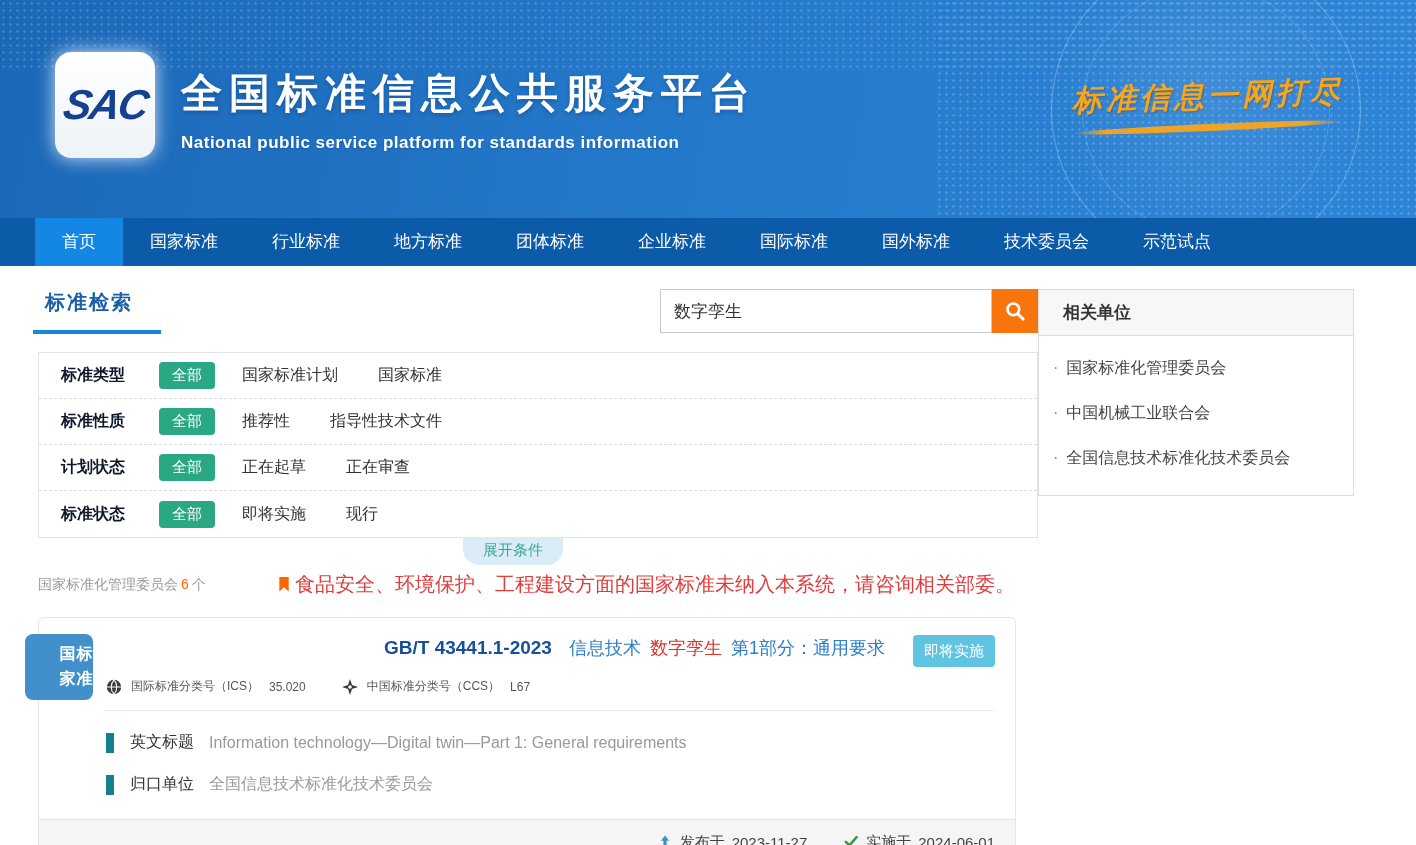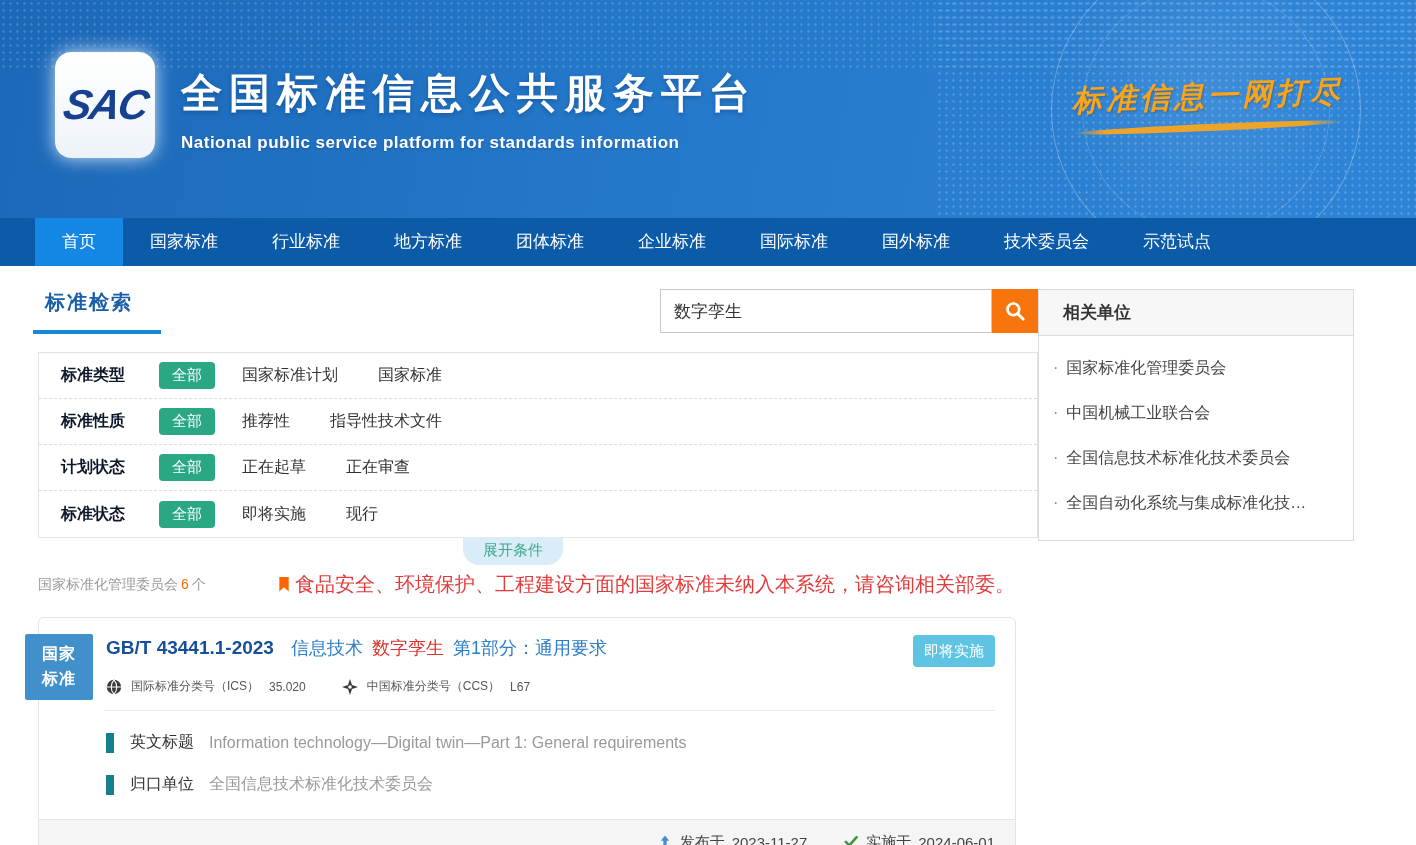--- a/index.html
+++ b/index.html
@@ -76,23 +76,23 @@
   
   .results-meta { display:flex; justify-content:space-between; align-items:center; margin-top:6px; }
   .count { color:#9a9a9a; font-size:14px; }
   .count b { color:#f60; font-weight:normal; margin:0 3px; }
   .notice { display:flex; align-items:center; gap:5px; color:#e23b3b; font-size:20px; margin-right:23px; }
 
   
   .result-card { position:relative; border:1px solid #e4e4e4; border-radius:6px; margin-top:19px;
     margin-right:22px; background:#fff; }
   .type-badge { position:absolute; left:-14px; top:16px; width:68px; height:66px; background:#4290cb;
-    border-radius:2px; color:#fff; font-weight:bold; font-size:16px; letter-spacing:1px;
-    display:flex; flex-direction:column; align-items:center; justify-content:center; line-height:1.55; }
-  .card-body { padding:17px 20px 24px 67px; }
+    border-radius:8px; color:#fff; font-weight:bold; font-size:16px; letter-spacing:1px;
+    display:flex; flex-direction:row; align-items:center; justify-content:center; line-height:1.55;padding-left:35px; }
+  .card-body { padding:17px 20px 24px 67px;text-align:right; }
   .title-row { position:relative; padding-right:110px; font-size:18px; line-height:26px; }
   .code { color:#174f9c; font-weight:bold; font-size:19px; margin-right:12px; cursor:pointer; }
   .t-blue { color:#2d7dc8; cursor:pointer; }
   .t-red { color:#d9332e; cursor:pointer; margin:0 4px; }
   .status-badge { position:absolute; right:0; top:0; background:#5fc4e1; color:#fff; font-size:15px;
     padding:3px 11px; border-radius:4px; }
   .class-row { margin-top:17px; display:flex; align-items:center; color:#555; font-size:12px; }
   .class-row .icon { margin-right:9px; display:inline-flex; }
   .class-row .val { margin-left:10px; }
   .class-group2 { margin-left:36px; display:flex; align-items:center; }
@@ -277,18 +277,17 @@
         </div>
       </div>
     </div>
 
     <aside class="sidebar">
       <div class="side-header">相关单位</div>
       <ul>
         <li>国家标准化管理委员会</li>
         <li>中国机械工业联合会</li>
         <li>全国信息技术标准化技术委员会</li>
-        <li>全国自动化系统与集成标准化技…</li>
       </ul>
     </aside>
   </div>
 
 </div>
 
 </body></html>

